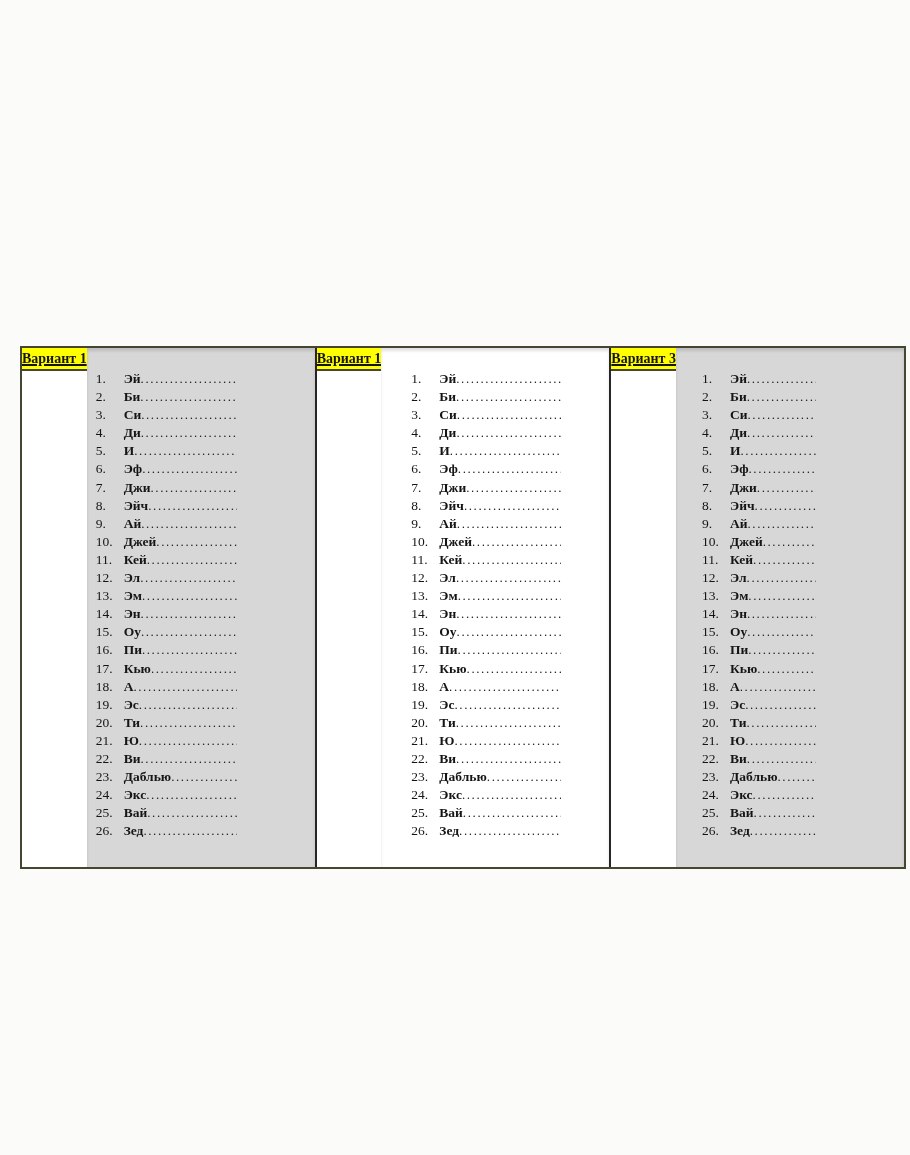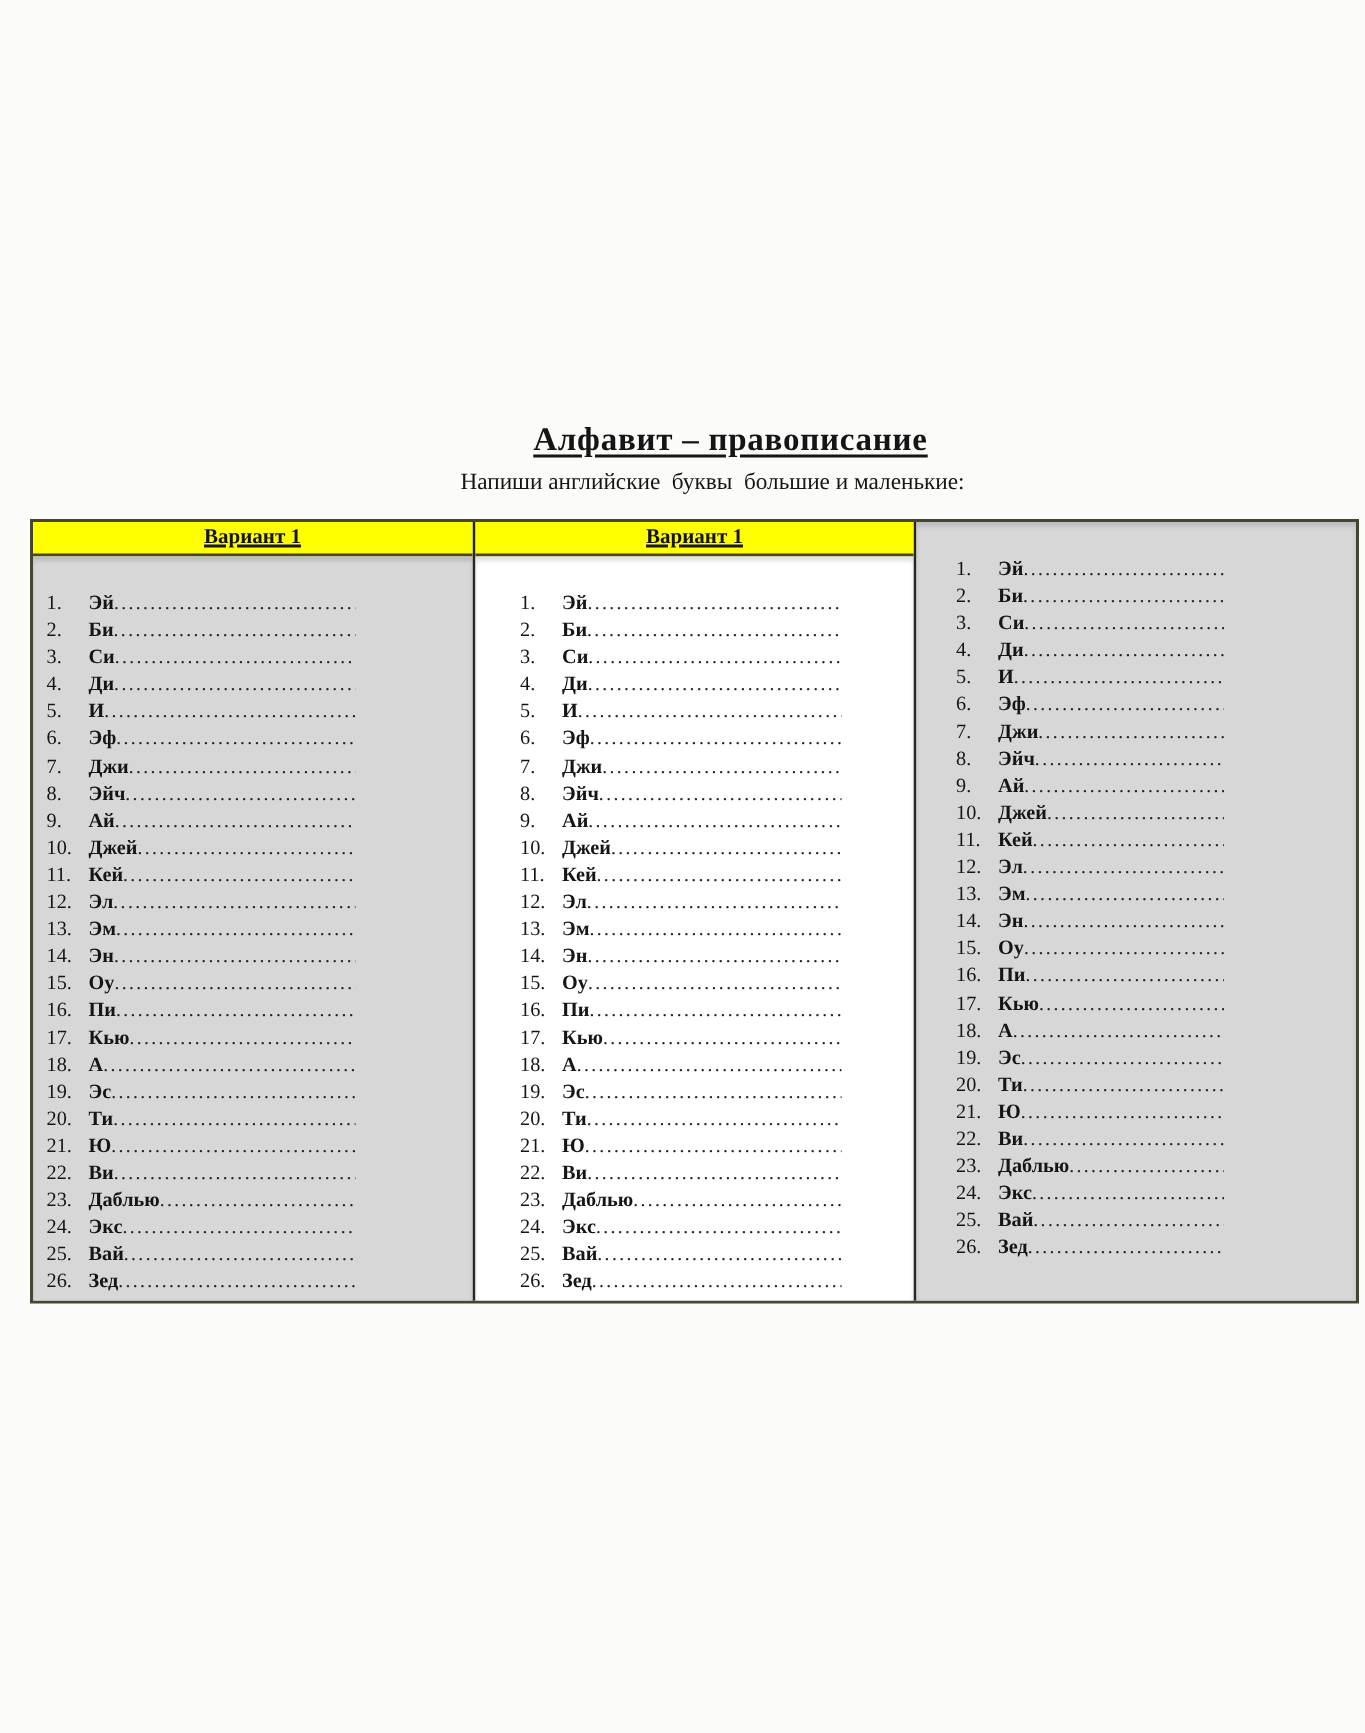--- a/index.html
+++ b/index.html
@@ -40,21 +40,21 @@
     left:20px;top:346px;
     width:886px;height:523px;
     box-sizing:border-box;
     border:2px solid #454530;
     display:flex;
     background:#fff;
   }
   .col{
     flex:1 1 0;
     display:flex;
-    flex-direction:column;
+    flex-direction:row;
     box-sizing:border-box;
     border-right:2px solid #262626;
     min-width:0;
     font-family:Liberation Serif, serif;
   }
   .col:last-child{border-right:none;}
   .col-header{
     height:23px;
     box-sizing:border-box;
     background:#ffff00;
@@ -107,24 +107,20 @@
   
   .col:nth-child(1) .col-body{padding-left:9px;  padding-right:78px;}
   .col:nth-child(2) .col-body{padding-left:30px; padding-right:48px;}
   .col:nth-child(3) .col-body{padding-left:26px; padding-right:88px;}
 </style>
 </head>
 <body>
 
 <div class="sheet">
 
-  <div class="doc-header">
-    <div class="doc-title">Алфавит – правописание</div>
-    <div class="doc-subtitle">Напиши английские  буквы  большие и маленькие:</div>
-  </div>
 
   <div class="variants-table">
 
     <div class="col">
       <div class="col-header">
         <span>Вариант 1</span>
       </div>
       <ul class="col-body" style="background: rgb(215, 215, 215);">
           <li class="row">
             <span class="num">1.</span>
@@ -391,20 +387,23 @@
           </li>
           <li class="row">
             <span class="num">26.</span>
             <span class="name">Зед</span>
             <span class="dots">........................................................................</span>
           </li>
         </ul>
     </div>
 
     <div class="col">
+      <div class="col-header">
+        <span>Вариант 3</span>
+      </div>
       <ul class="col-body" style="background: rgb(215, 215, 215);">
           <li class="row">
             <span class="num">1.</span>
             <span class="name">Эй</span>
             <span class="dots">........................................................................</span>
           </li>
           <li class="row">
             <span class="num">2.</span>
             <span class="name">Би</span>
             <span class="dots">........................................................................</span>

